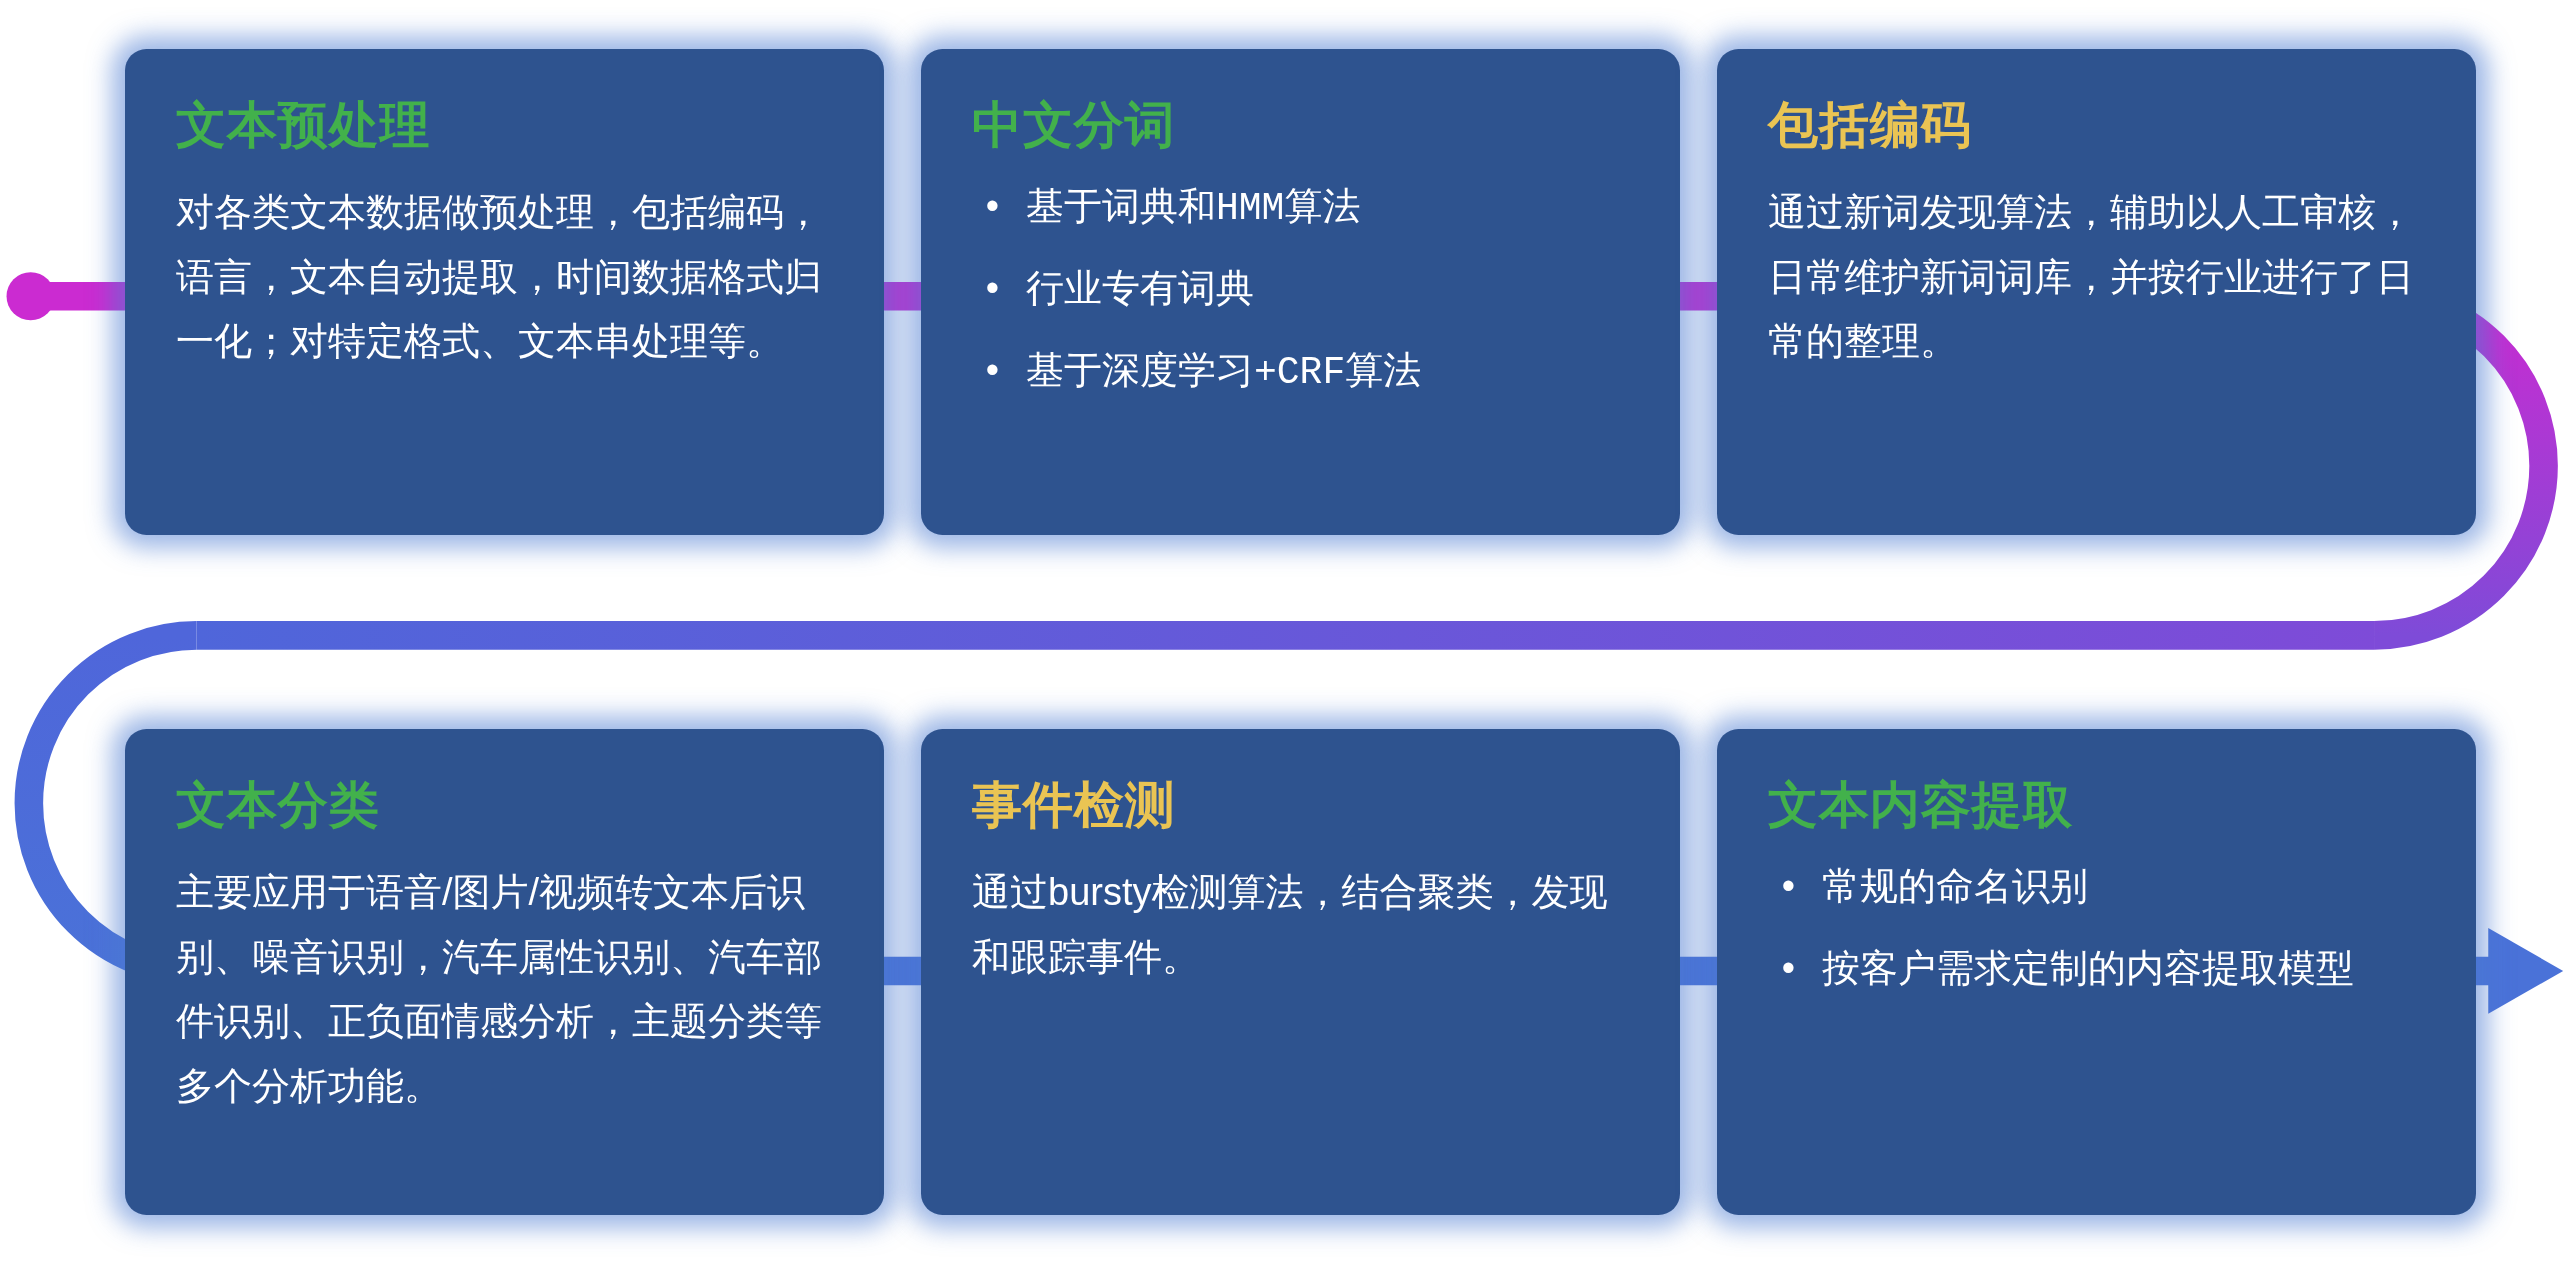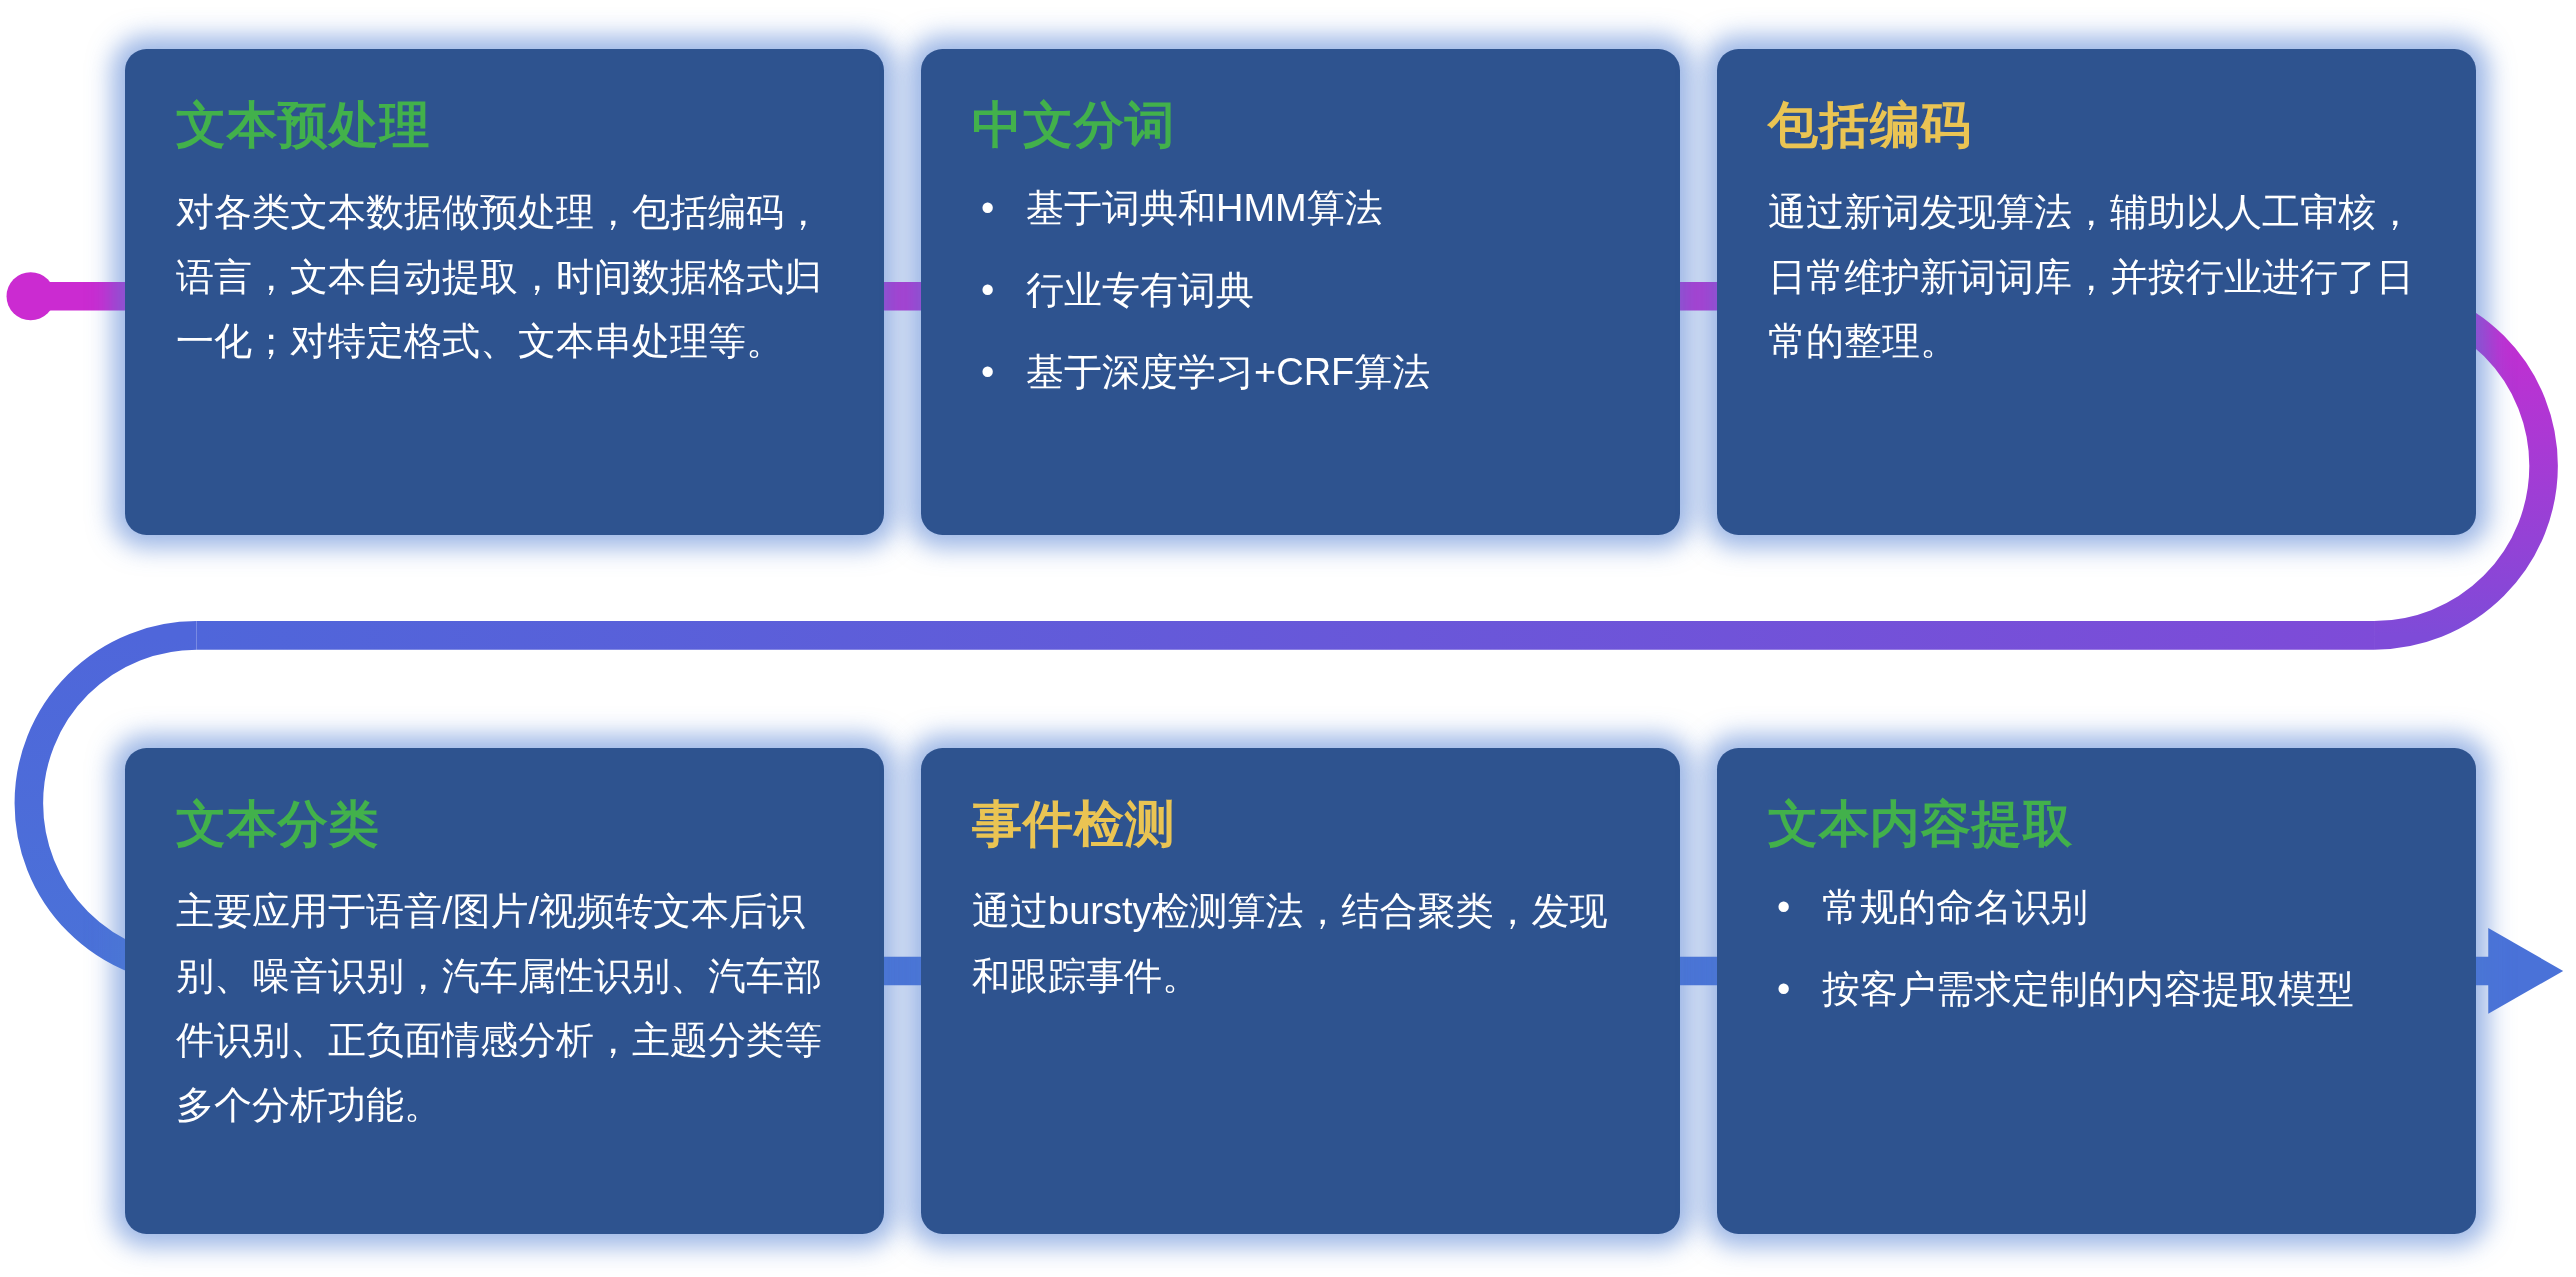--- a/index.html
+++ b/index.html
@@ -39,21 +39,21 @@
   .stop-blue{stop-color:var(--flow-blue);}
 
   .row{
     position:absolute;
     left:125px;
     display:flex;
     gap:37px;
     z-index:1;
   }
   .row-top{top:49px;}
-  .row-bottom{top:748px;}
+  .row-bottom{top:729px;}
   .card{
     width:759px;
     height:486px;
     background:var(--card-bg);
     border-radius:21.4px;
     box-shadow:0 0 25px 12.5px var(--card-glow);
     padding:39px 51px;
   }
   .card-title{
     margin:7.1px 0 25px 0;
@@ -69,20 +69,21 @@
     color:var(--body-text);
     font-size:38px;
     line-height:1.7;
   }
   .card-bullets{
     margin:5.4px 0 0 0;
     padding:0;
     list-style:none;
     color:var(--body-text);
     font-size:38px;
+    font-family:Liberation Mono, monospace;
   }
   .card-bullets li{
     position:relative;
     padding-left:54px;
     margin-bottom:25px;
     line-height:1.5;
   }
   .card-bullets li::before{
     content:"•";
     position:absolute;

